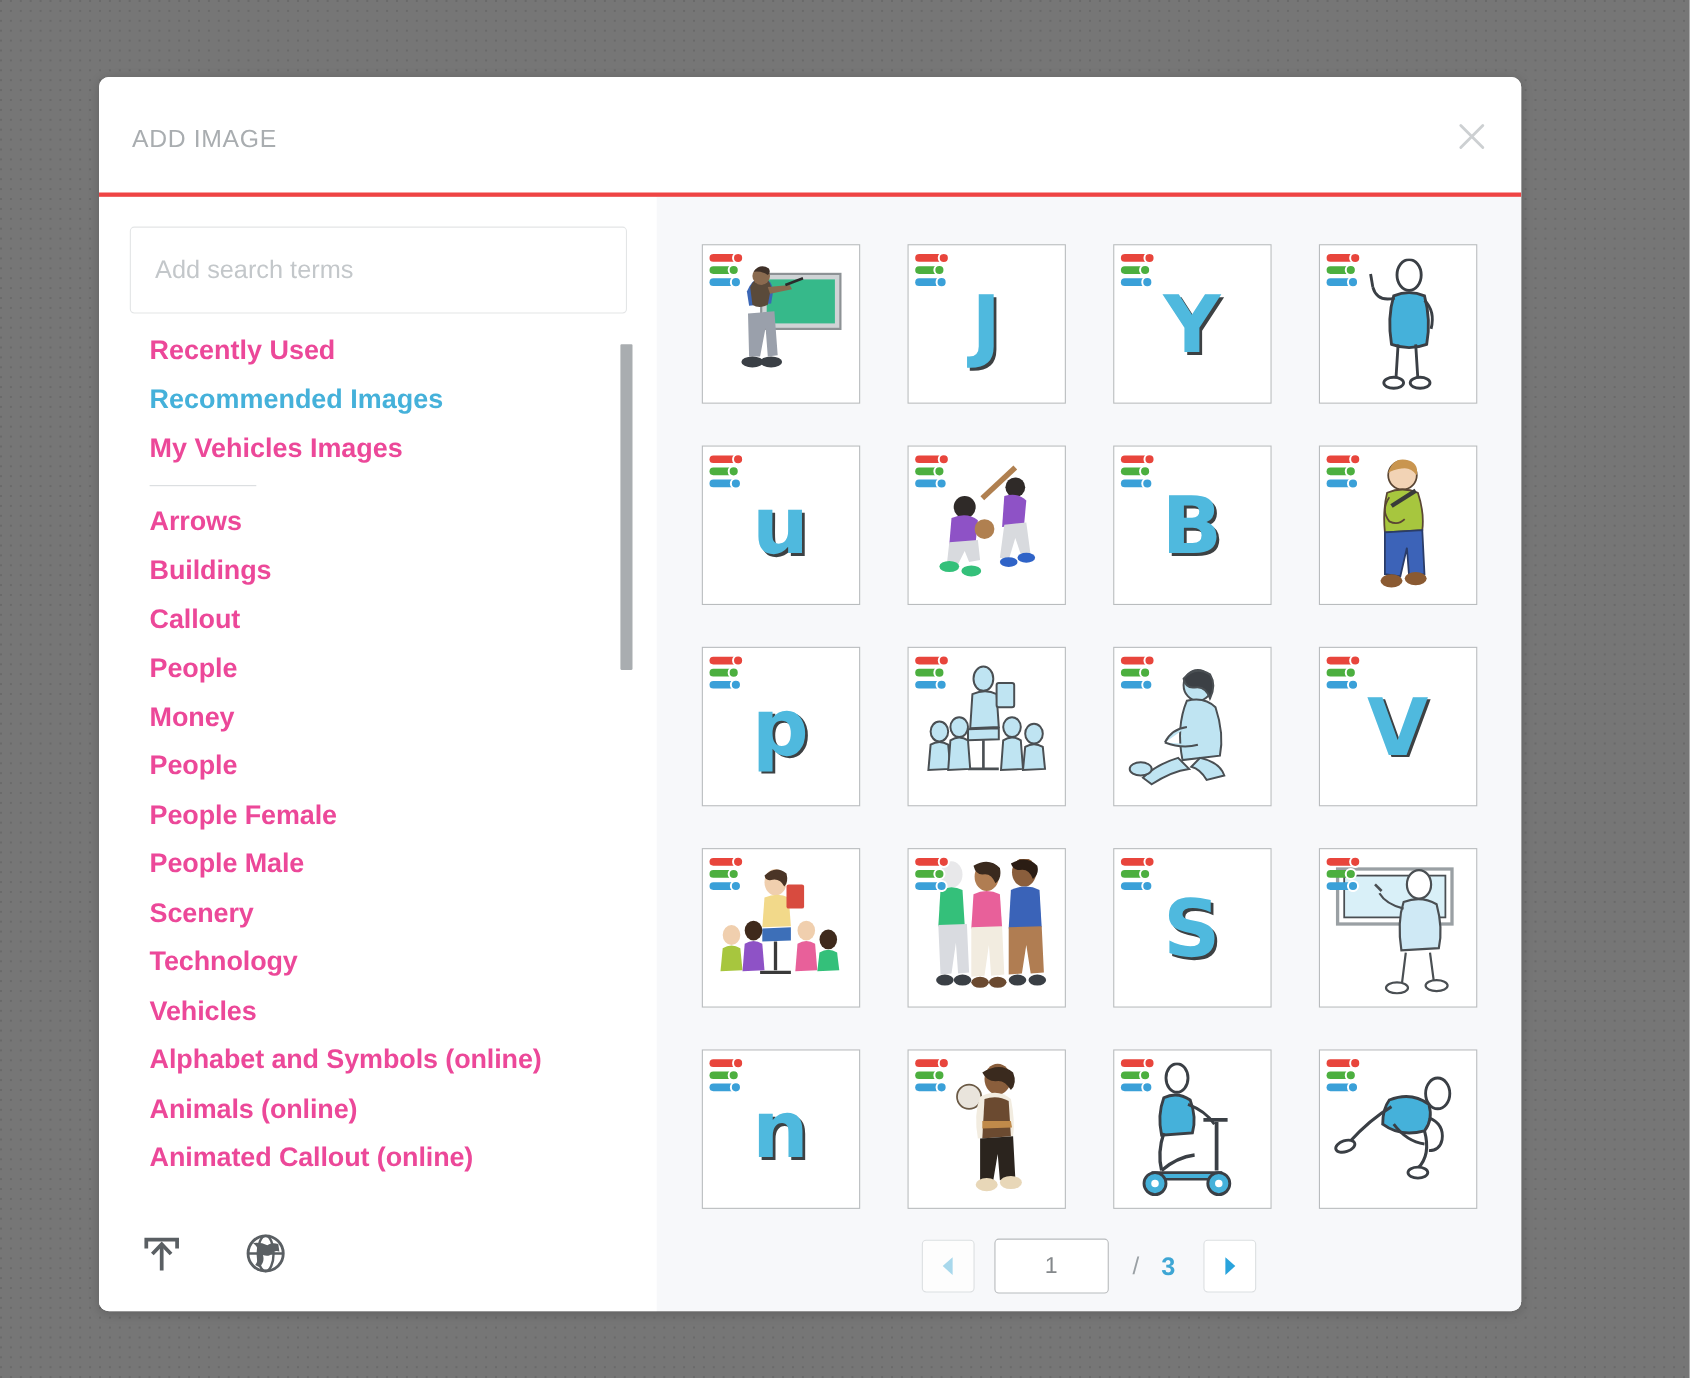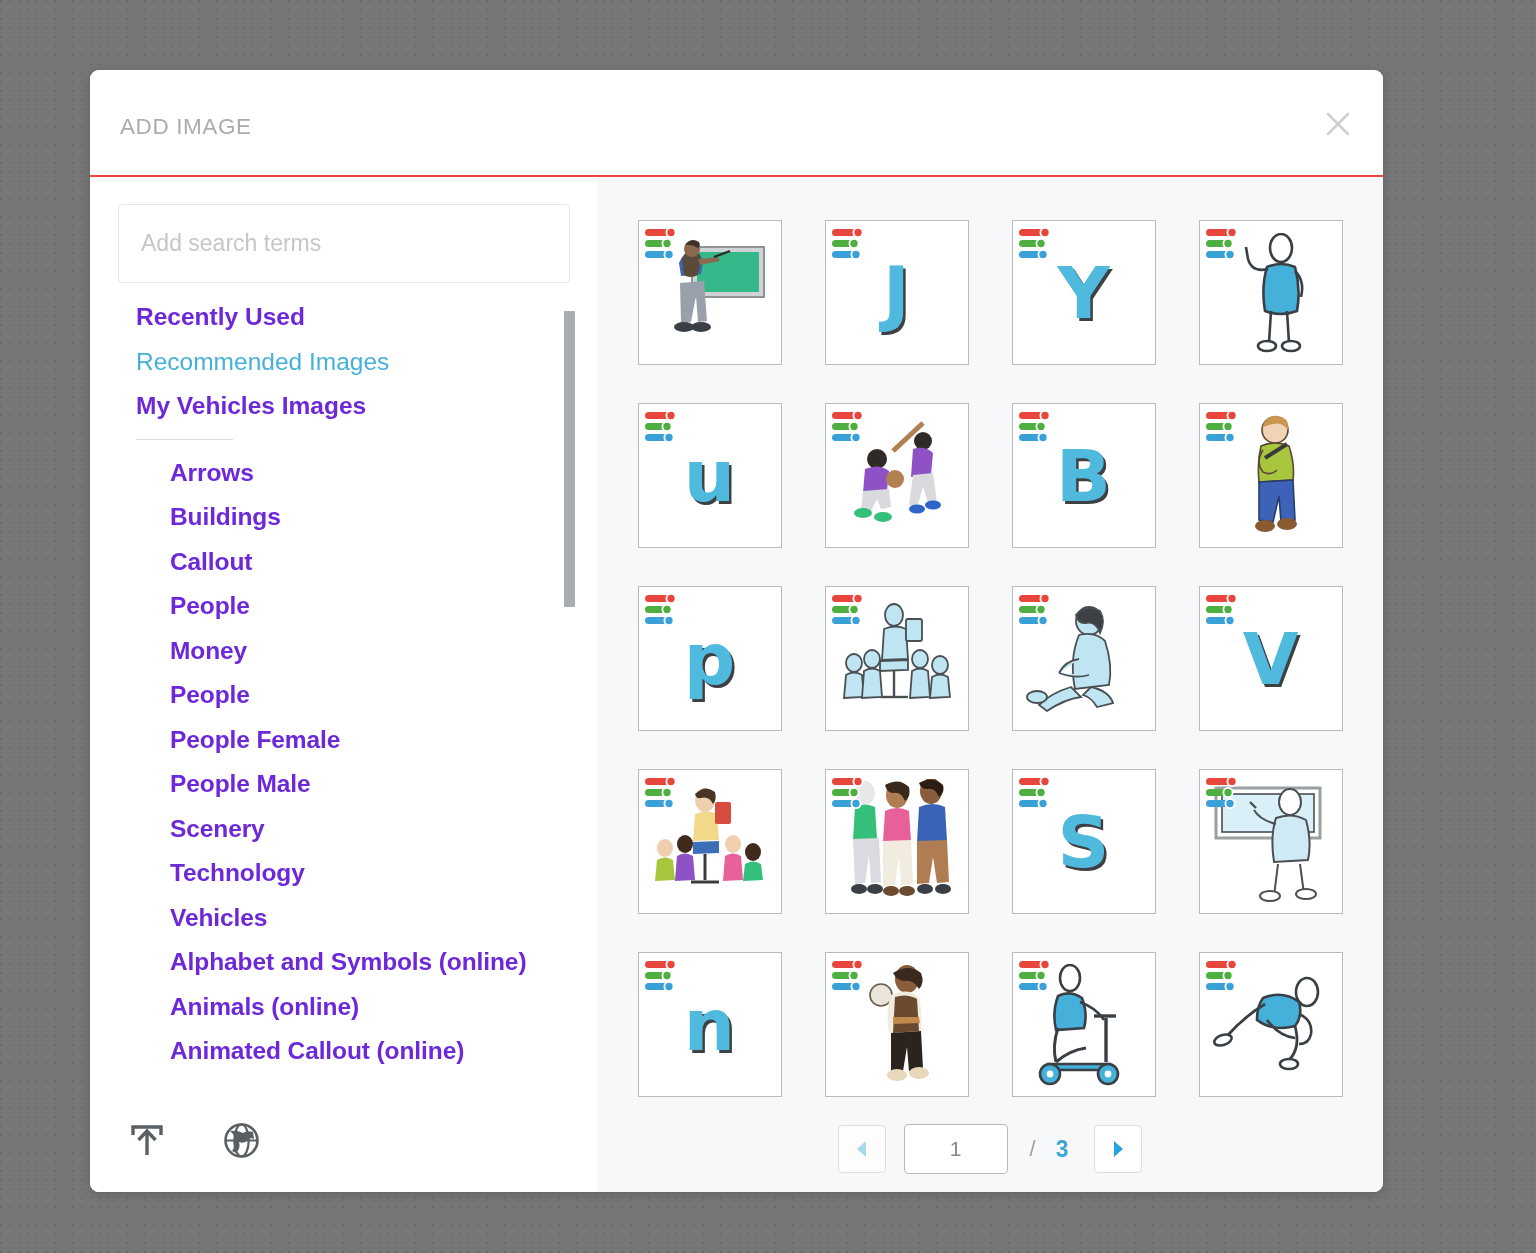--- a/index.html
+++ b/index.html
@@ -30,21 +30,21 @@
     box-shadow: 0 2px 10px rgba(0,0,0,0.18);
     display: flex;
     flex-direction: column;
   }
 
   
   .titlebar {
     position: relative;
     height: 105px;
     flex: 0 0 105px;
-    border-bottom: 2px solid #ef4444;
+    border-bottom: 4px solid #ef4444;
     background: #fff;
   }
   .modal-title {
     position: absolute;
     left: 30px;
     top: 44px;
     font-size: 22.5px;
     letter-spacing: 0.6px;
     color: #a9adb0;
     font-weight: 400;
@@ -100,30 +100,30 @@
     min-height: 0;
   }
   .cat-list {
     position: absolute;
     left: 0; top: 0; right: 0; bottom: 0;
     padding: 0 0 0 46px;
     overflow: hidden;
   }
   .cat-item {
     font-size: 24.5px;
-    color: #6d28d9;
+    color: #ec4899;
     line-height: 1;
     padding: 0;
     margin-bottom: 20px;
     cursor: pointer;
     white-space: nowrap;
   }
   .cat-item.primary { font-weight: 700; }
-  .cat-item.active { color: #45b1da; font-weight: 400; }
-  .cat-item.sub { font-weight: 700; letter-spacing: -0.1px; margin-left: 34px; }
+  .cat-item.active { color: #45b1da; font-weight: 700; }
+  .cat-item.sub { font-weight: 700; letter-spacing: -0.1px; }
   .cat-divider {
     width: 97px;
     height: 1px;
     background: #d9dcde;
     margin: 14px 0 21px 0;
   }
 
   .scrollbar-track {
     position: absolute;
     right: 22px;

